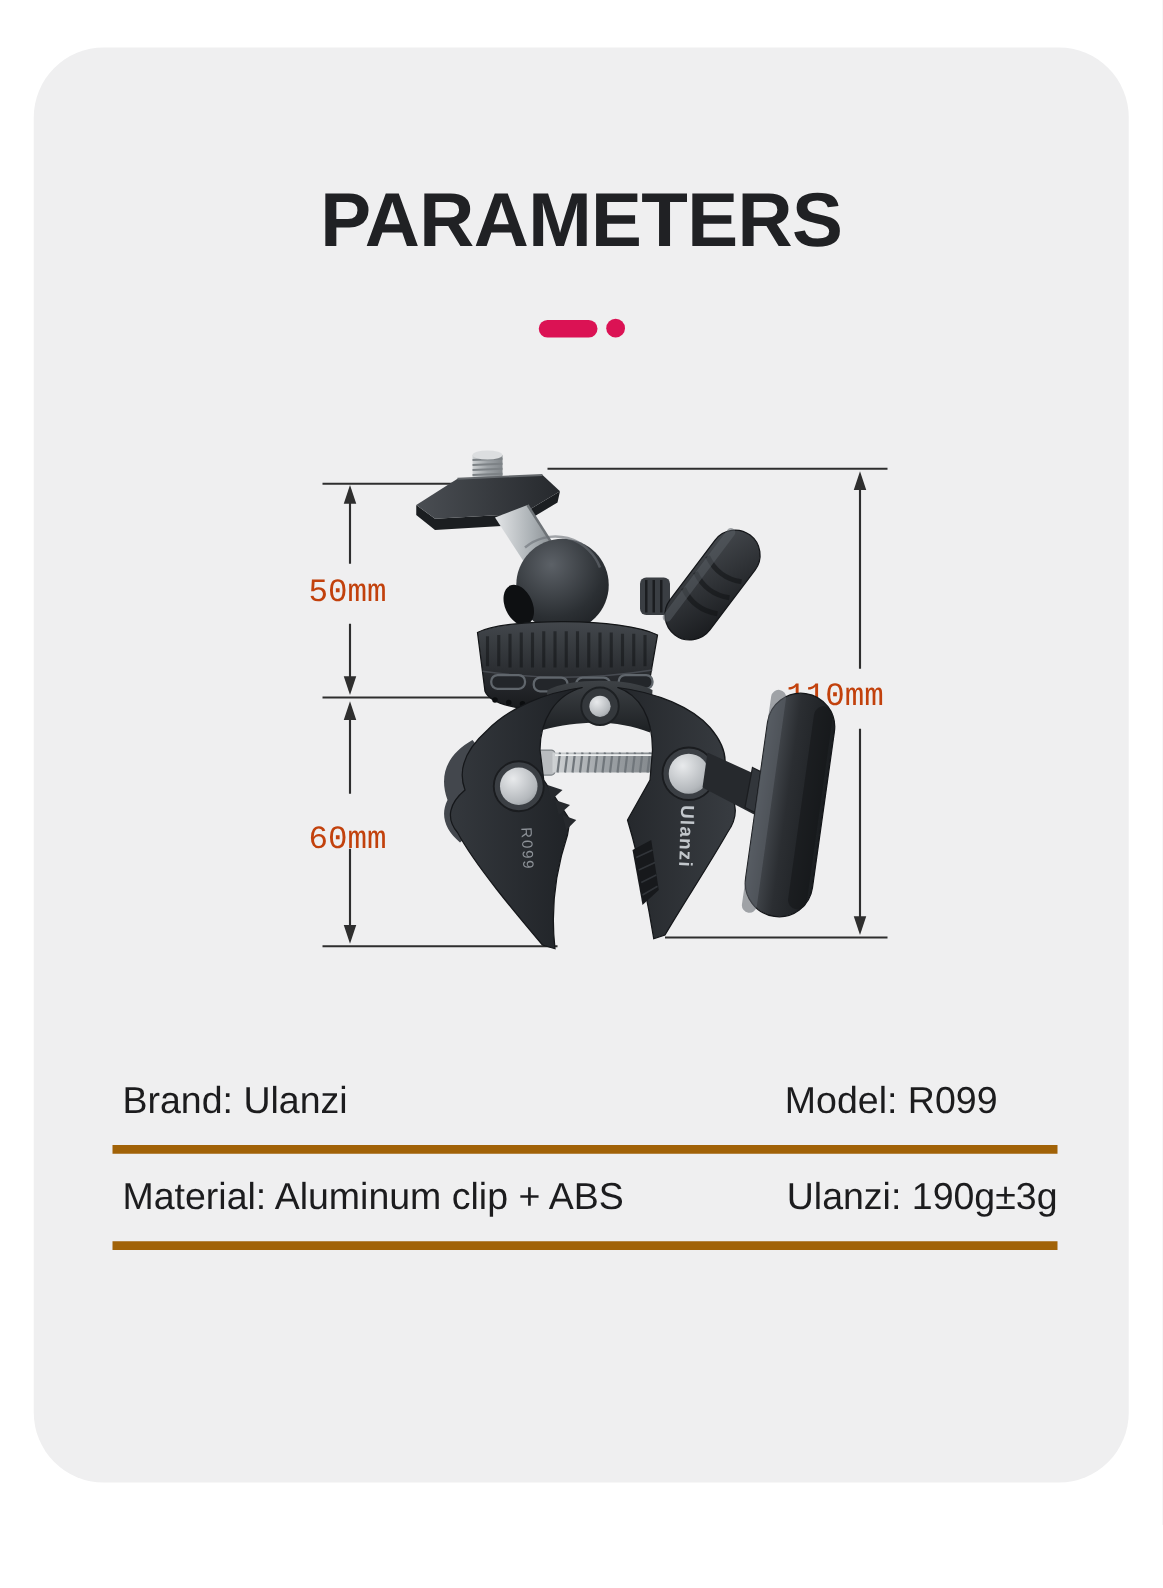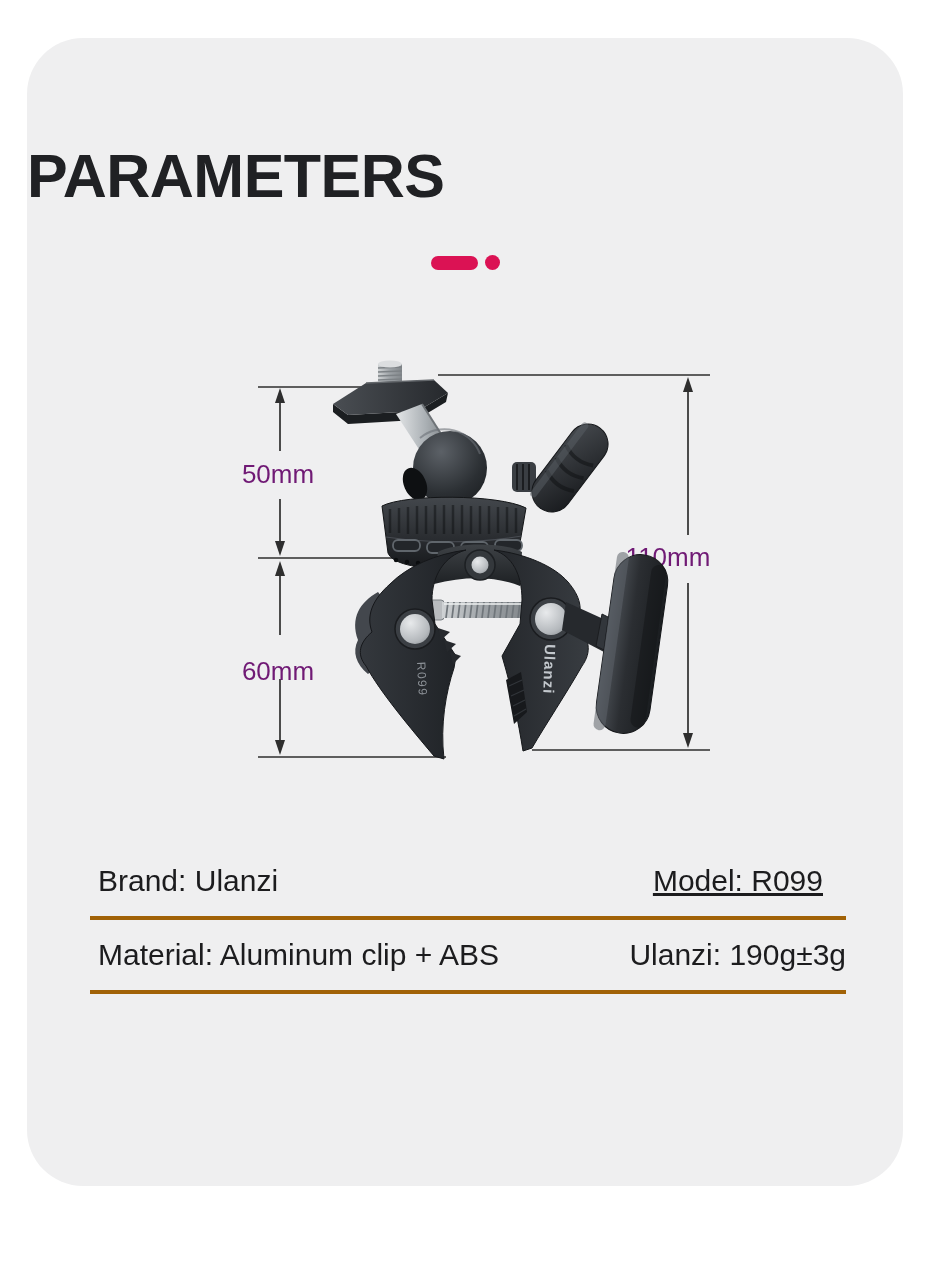--- a/index.html
+++ b/index.html
@@ -7,49 +7,49 @@
     width:930px;height:1270px;position:relative;background:#ffffff;
     font-family:"Liberation Sans","DejaVu Sans",sans-serif;
     overflow:hidden;
   }
   .card{
     position:absolute;left:27px;top:38px;width:876px;height:1148px;
     background:#efeff0;border-radius:56px;
   }
   .page-title{
     position:absolute;left:27px;top:146px;width:876px;
-    text-align:left;font-size:61px;line-height:61px;font-weight:700;
+    text-align:center;font-size:61px;line-height:61px;font-weight:700;
     letter-spacing:-0.5px;color:#202124;
   }
   .accent-divider{
     position:absolute;left:27px;top:255px;width:876px;height:15px;
     display:flex;justify-content:center;align-items:center;gap:7px;
   }
   .accent-dash{width:47px;height:14px;border-radius:8px;background:#db1254;}
   .accent-dot{width:15px;height:15px;border-radius:50%;background:#db1254;}
   .dims-svg{position:absolute;left:0;top:0;width:930px;height:1270px;}
   .dim-label{
     position:absolute;width:120px;text-align:center;
-    font-size:26px;line-height:30px;color:#701a75;
+    font-size:26px;line-height:30px;color:#c2410c;font-family:Liberation Mono, monospace;
   }
   #dim50{left:218px;top:459px;}
   #dim60{left:218px;top:656px;}
   #dim110{left:608px;top:542px;}
   .product-svg{position:absolute;left:320px;top:356px;width:350px;height:410px;}
   .spec-table{
     position:absolute;left:90px;top:846px;width:756px;
     color:#1c1c1e;font-size:30px;
   }
   .spec-row{
     height:70px;display:flex;align-items:center;justify-content:space-between;
-    border-bottom:4px solid #a16207;
+    border-bottom:7px solid #a16207;
   }
   .spec-left{padding-left:8px;white-space:nowrap;}
   .spec-right{white-space:nowrap;}
-  .spec-row:nth-child(1) .spec-right{margin-right:23px;text-decoration:underline;}
+  .spec-row:nth-child(1) .spec-right{margin-right:48px;}
   .spec-row:nth-child(2) .spec-right{margin-right:0px;}
 </style>
 </head>
 <body>
 
 <div class="card"></div>
 
 <div class="page-title">PARAMETERS</div>
 
 <div class="accent-divider">

